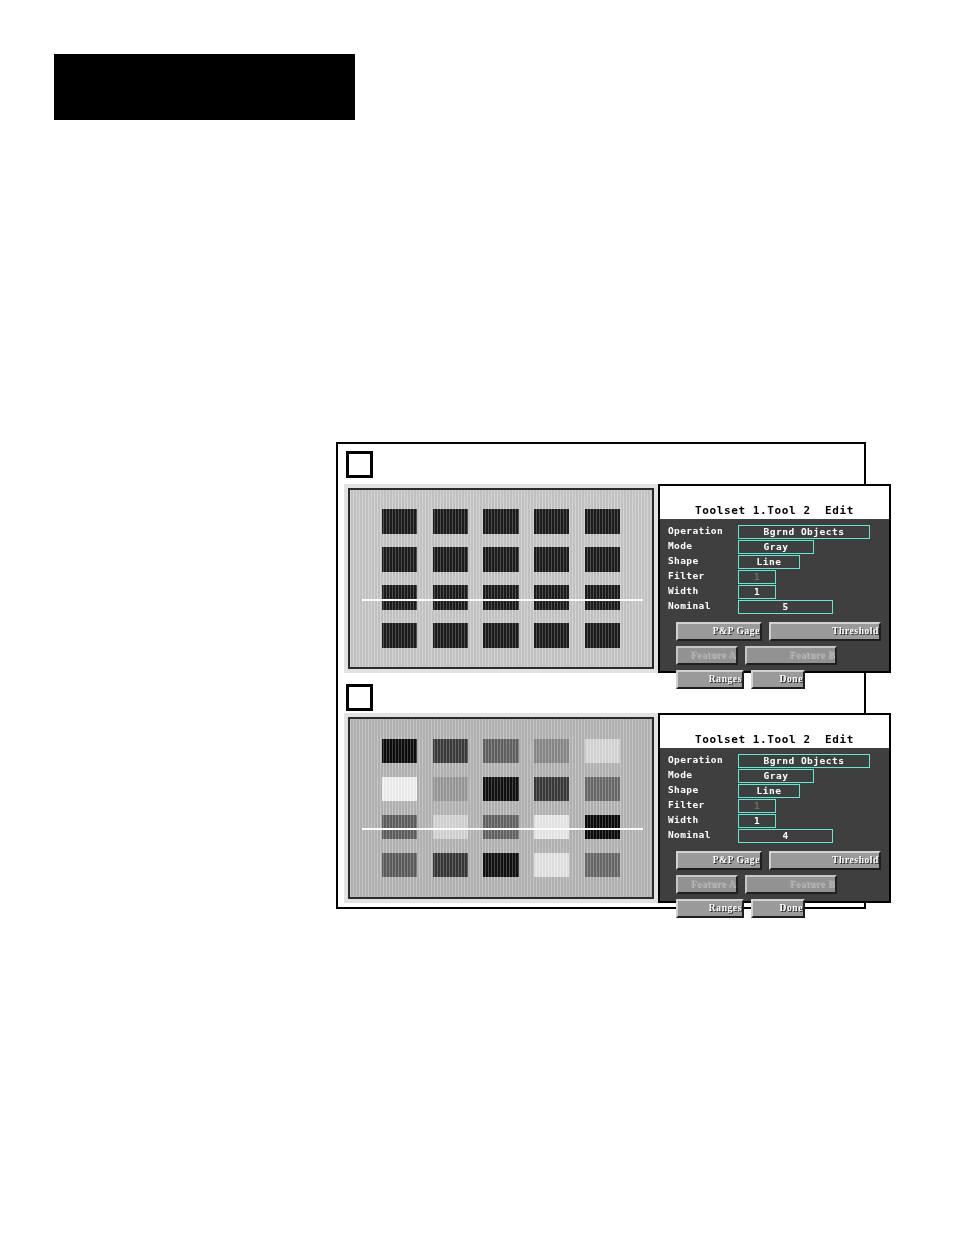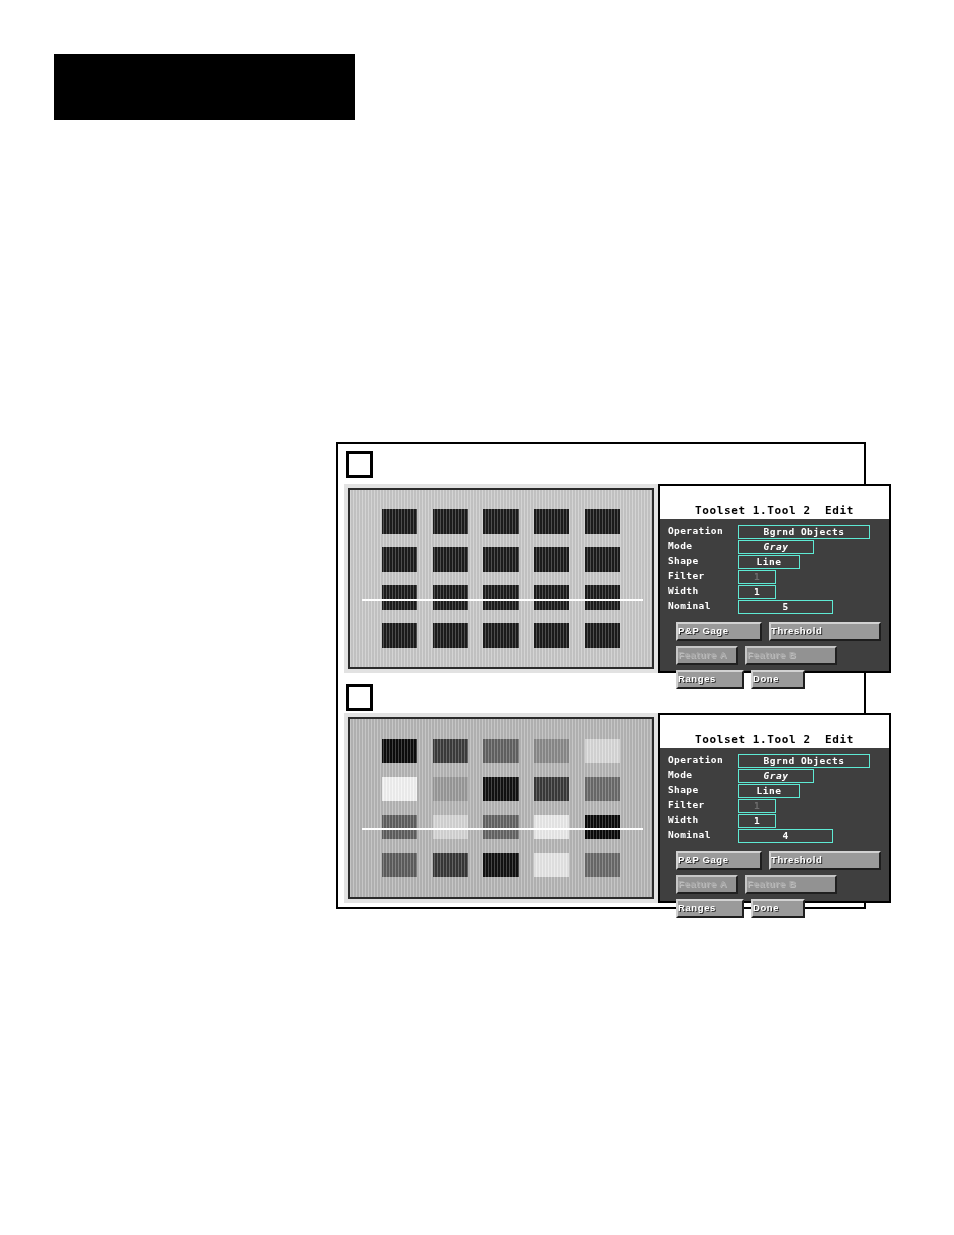--- a/index.html
+++ b/index.html
@@ -180,21 +180,21 @@
     text-align: center;
     line-height: 11px;
     padding: 0px 2px 1px 2px;
     box-sizing: border-box;
     white-space: pre;
   }
   .field-value.dim {
     color: #6e6e6e;
   }
   .w-operation { width: 132px; }
-  .w-mode      { width: 76px; font-style: italic; }
+  .w-mode      { width: 76px; }
   .w-shape     { width: 62px; }
   .w-filter    { width: 38px; }
   .w-width     { width: 38px; }
   .w-nominal   { width: 95px; }
 
   
   .button-area {
     margin-top: 8px;
     padding-left: 8px;
   }
@@ -203,26 +203,26 @@
     gap: 7px;
     margin-bottom: 5px;
   }
   .panel-button {
     background: #9a9a9a;
     color: #ffffff;
     border-top: 2px solid #d2d2d2;
     border-left: 2px solid #d2d2d2;
     border-right: 2px solid #1e1e1e;
     border-bottom: 2px solid #1e1e1e;
-    font-family: Liberation Sans, sans-serif;
+    font-family: Liberation Serif, serif;
     font-size: 9.5px;
     font-weight: bold;
     letter-spacing: 0.6px;
     line-height: 12px;
-    text-align: left;
+    text-align: right;
     padding: 1px 0 2px 0;
     box-sizing: border-box;
     white-space: pre;
     text-shadow: 1px 1px 0 #2b2b2b;
   }
   .panel-button.disabled {
     color: #b0b0b0;
     text-shadow: 1px 1px 0 #c6c6c6;
     opacity: 0.92;
   }

